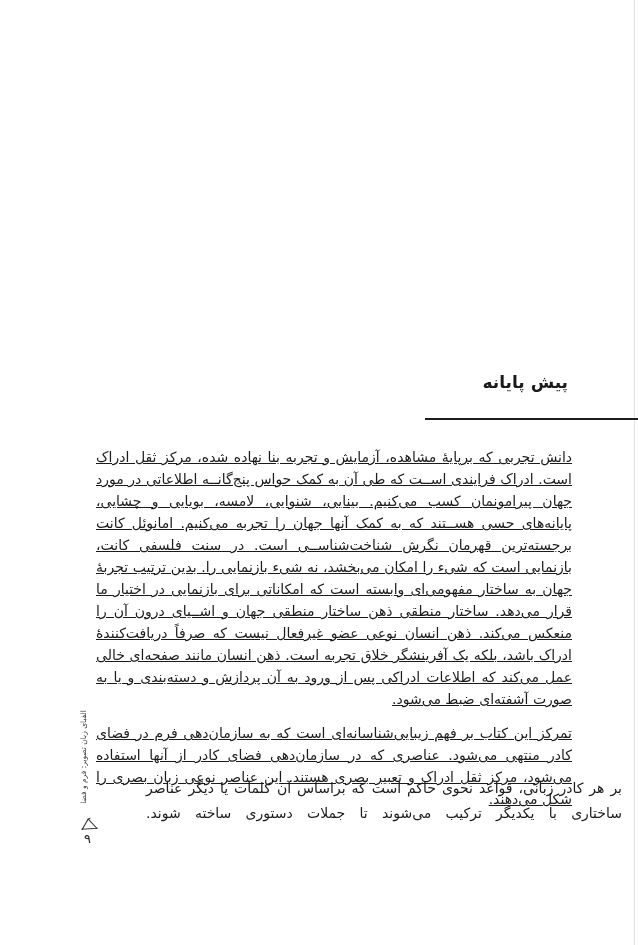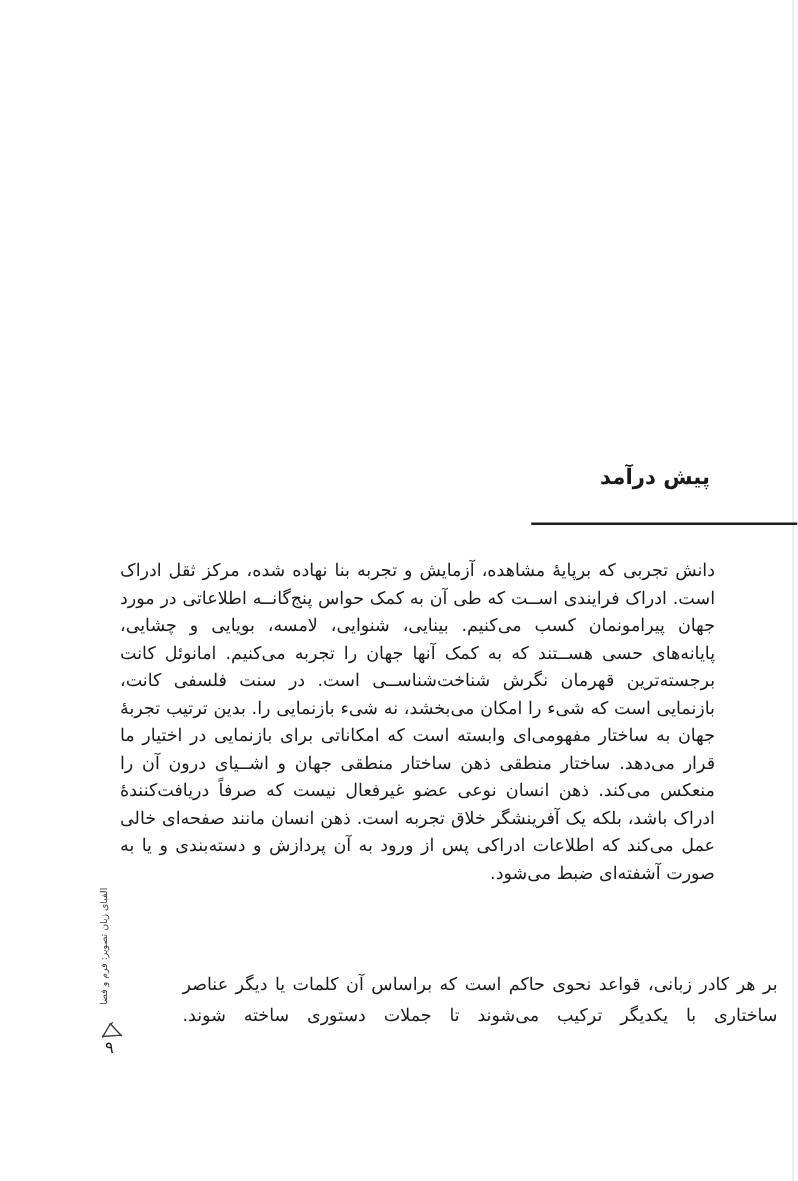--- a/index.html
+++ b/index.html
@@ -28,20 +28,21 @@
   }
   .main-text{
     position:absolute;top:446px;right:66px;width:476px;
     direction:rtl;
   }
   .main-text p{
     margin:0 0 12px 0;
     font-size:14px;line-height:22px;
     text-align:justify;
     color:#1b1b1b;
+    text-decoration:underline;
   }
   .rule-paragraph{
     position:absolute;top:776px;right:16px;width:476px;
     direction:rtl;
     font-size:14px;line-height:25px;
     text-align:justify;
     text-align-last:justify;
     color:#1b1b1b;
     margin:0;
   }
@@ -61,25 +62,26 @@
   .page-number{
     position:absolute;left:84px;top:831px;
     font-size:13px;color:#222222;
   }
 </style>
 </head>
 <body>
 
 <div class="scan-edge"></div>
 
-<div class="heading">پیش درآمد</div>
+<div class="heading">پیش پایانه</div>
 <div class="heading-rule"></div>
 
 <div class="main-text">
   <p>دانش تجربی که برپایهٔ مشاهده، آزمایش و تجربه بنا نهاده شده، مرکز ثقل ادراک است. ادراک فرایندی اســت که طی آن به کمک حواس پنج‌گانــه اطلاعاتی در مورد جهان پیرامونمان کسب می‌کنیم. بینایی، شنوایی، لامسه، بویایی و چشایی، پایانه‌های حسی هســتند که به کمک آنها جهان را تجربه می‌کنیم. امانوئل کانت برجسته‌ترین قهرمان نگرش شناخت‌شناســی است. در سنت فلسفی کانت، بازنمایی است که شیء را امکان می‌بخشد، نه شیء بازنمایی را. بدین ترتیب تجربهٔ جهان به ساختار مفهومی‌ای وابسته است که امکاناتی برای بازنمایی در اختیار ما قرار می‌دهد. ساختار منطقی ذهن ساختار منطقی جهان و اشــیای درون آن را منعکس می‌کند. ذهن انسان نوعی عضو غیرفعال نیست که صرفاً دریافت‌کنندهٔ ادراک باشد، بلکه یک آفرینشگر خلاق تجربه است. ذهن انسان مانند صفحه‌ای خالی عمل می‌کند که اطلاعات ادراکی پس از ورود به آن پردازش و دسته‌بندی و یا به صورت آشفته‌ای ضبط می‌شود.</p>
+  <p>تمرکز این کتاب بر فهم زیبایی‌شناسانه‌ای است که به سازمان‌دهی فرم در فضای کادر منتهی می‌شود. عناصری که در سازمان‌دهی فضای کادر از آنها استفاده می‌شود، مرکز ثقل ادراک و تعبیر بصری هستند. این عناصر نوعی زبان بصری را شکل می‌دهند.</p>
 </div>
 
 <p class="rule-paragraph">بر هر کادر زبانی، قواعد نحوی حاکم است که براساس آن کلمات یا دیگر عناصر ساختاری با یکدیگر ترکیب می‌شوند تا جملات دستوری ساخته شوند.</p>
 
 <div class="side-title">الفبای زبان تصویر: فرم و فضا</div>
 
 <div class="logo-triangle">
   <svg width="20" height="16" viewBox="0 0 20 16">
     <path d="M10 3 L17.5 13 L3 12.5 Z" fill="none" stroke="#3c3c3c" stroke-width="1.1" stroke-linejoin="miter"></path>
     <path d="M9.2 3.6 L12.2 2.2" fill="none" stroke="#3c3c3c" stroke-width="1"></path>

